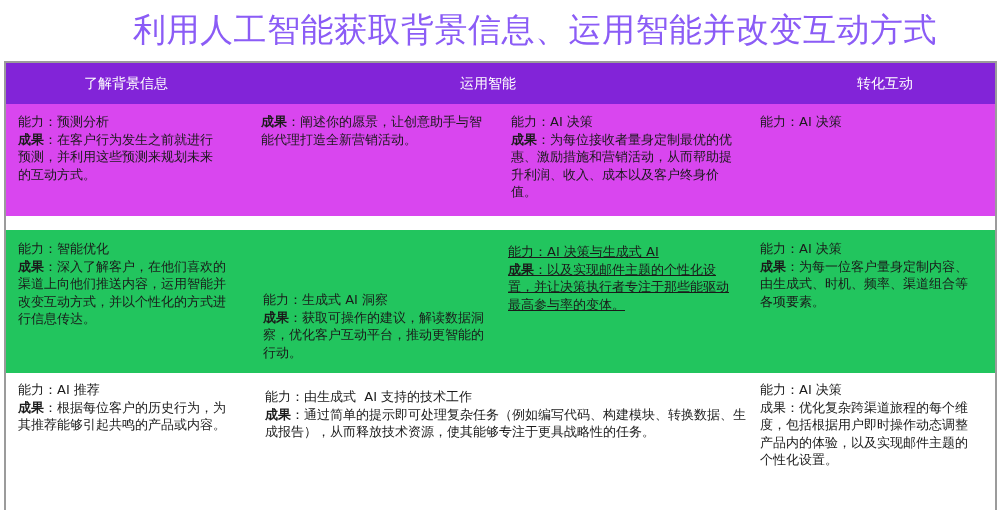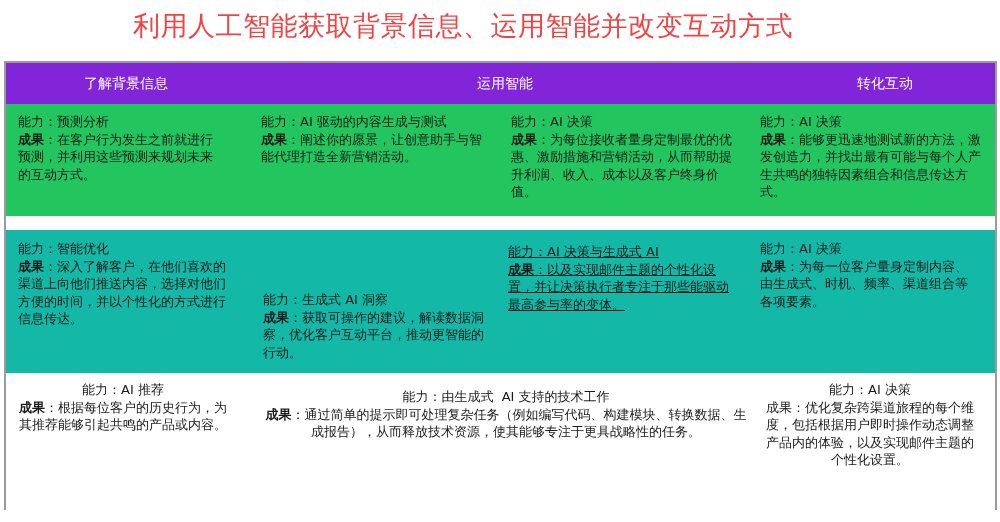--- a/index.html
+++ b/index.html
@@ -1,87 +1,85 @@
 <!DOCTYPE html>
 <html><head>
   <meta charset="utf-8">
   <style>
     * { box-sizing: border-box; margin: 0; padding: 0; }
     html, body { width: 1000px; height: 522px; background: #ffffff; overflow: hidden; }
     body { font-family: "DejaVu Sans", "Liberation Sans", sans-serif; color: #1a1a1a; position: relative; }
 
     .title {
       position: absolute; left: 133px; top: 8px;
-      font-size: 27px; color: #ef4444; letter-spacing: 0.5px;
+      font-size: 33px; color: #8b5cf6; letter-spacing: 0.5px;
       font-weight: normal; white-space: nowrap;
     }
 
     .table {
       position: absolute; left: 4px; top: 61px; width: 993px; height: 449px;
       border: 2px solid #9b9b9b; border-top-width: 2px;
       background: #ffffff;
     }
 
     .header {
       position: absolute; left: 0; top: 0; width: 100%; height: 41px;
       background: #8224d8; color: #ffffff;
     }
     .header .h {
       position: absolute; top: 12px; font-size: 14px; white-space: nowrap;
     }
 
     .row { position: absolute; left: 0; width: 100%; }
-    .row.r1 { top: 41px; height: 112px; background: #22c55e; }
-    .row.r2 { top: 167px; height: 143px; background: #14b8a6; }
-    .row.r3 { top: 310px; height: 137px; background: #ffffff; text-align: center; }
+    .row.r1 { top: 41px; height: 112px; background: #d946ef; }
+    .row.r2 { top: 167px; height: 143px; background: #22c55e; }
+    .row.r3 { top: 310px; height: 137px; background: #ffffff; }
 
     .cell {
       position: absolute; font-size: 13px; line-height: 17.5px;
       color: #1a1a1a;
     }
     .cell .cap { display: block; white-space: nowrap; }
     .cell .res { display: block; }
     .cell b { font-weight: bold; }
   </style>
 </head>
 <body>
 
 <div class="title">利用人工智能获取背景信息、运用智能并改变互动方式</div>
 
 <div class="table">
 
   <div class="header">
     <span class="h" style="left:78px;">了解背景信息</span>
-    <span class="h" style="left:471px;">运用智能</span>
+    <span class="h" style="left:454px;">运用智能</span>
     <span class="h" style="left:851px;">转化互动</span>
   </div>
 
   <div class="row r1">
     <div class="cell" style="left:12px; top:9px; width:205px;">
       <span class="cap"><span>能力：</span><span>预测分析</span></span>
       <span class="res"><b>成果</b><span>：</span><span>在客户行为发生之前就进行预测，并利用这些预测来规划未来的互动方式。</span></span>
     </div>
     <div class="cell" style="left:255px; top:9px; width:232px;">
-      <span class="cap"><span>能力：</span><span>AI 驱动的内容生成与测试</span></span>
       <span class="res"><b>成果</b><span>：</span><span>阐述你的愿景，让创意助手与智能代理打造全新营销活动。</span></span>
     </div>
     <div class="cell" style="left:505px; top:9px; width:230px;">
       <span class="cap"><span>能力：</span><span>AI 决策</span></span>
       <span class="res"><b>成果</b><span>：</span><span>为每位接收者量身定制最优的优惠、激励措施和营销活动，从而帮助提升利润、收入、成本以及客户终身价值。</span></span>
     </div>
     <div class="cell" style="left:754px; top:9px; width:222px;">
       <span class="cap"><span>能力：</span><span>AI 决策</span></span>
-      <span class="res"><b>成果</b><span>：</span><span>能够更迅速地测试新的方法，激发创造力，并找出最有可能与每个人产生共鸣的独特因素组合和信息传达方式。</span></span>
     </div>
   </div>
 
   <div class="row r2">
     <div class="cell" style="left:12px; top:10px; width:210px;">
       <span class="cap"><span>能力：</span><span>智能优化</span></span>
-      <span class="res"><b>成果</b><span>：</span><span>深入了解客户，在他们喜欢的渠道上向他们推送内容，选择对他们方便的时间，并以个性化的方式进行信息传达。</span></span>
+      <span class="res"><b>成果</b><span>：</span><span>深入了解客户，在他们喜欢的渠道上向他们推送内容，运用智能并改变互动方式，并以个性化的方式进行信息传达。</span></span>
     </div>
     <div class="cell" style="left:257px; top:13px; width:230px;margin-top:48px;">
       <span class="cap"><span>能力：</span><span>生成式 AI 洞察</span></span>
       <span class="res"><b>成果</b><span>：</span><span>获取可操作的建议，解读数据洞察，优化客户互动平台，推动更智能的行动。</span></span>
     </div>
     <div class="cell" style="left:502px; top:13px; width:232px;text-decoration:underline;">
       <span class="cap"><span>能力：</span><span>AI 决策与生成式 AI</span></span>
       <span class="res"><b>成果</b><span>：</span><span>以及实现邮件主题的个性化设置，并让决策执行者专注于那些能驱动最高参与率的变体。</span></span>
     </div>
     <div class="cell" style="left:754px; top:10px; width:220px;">

